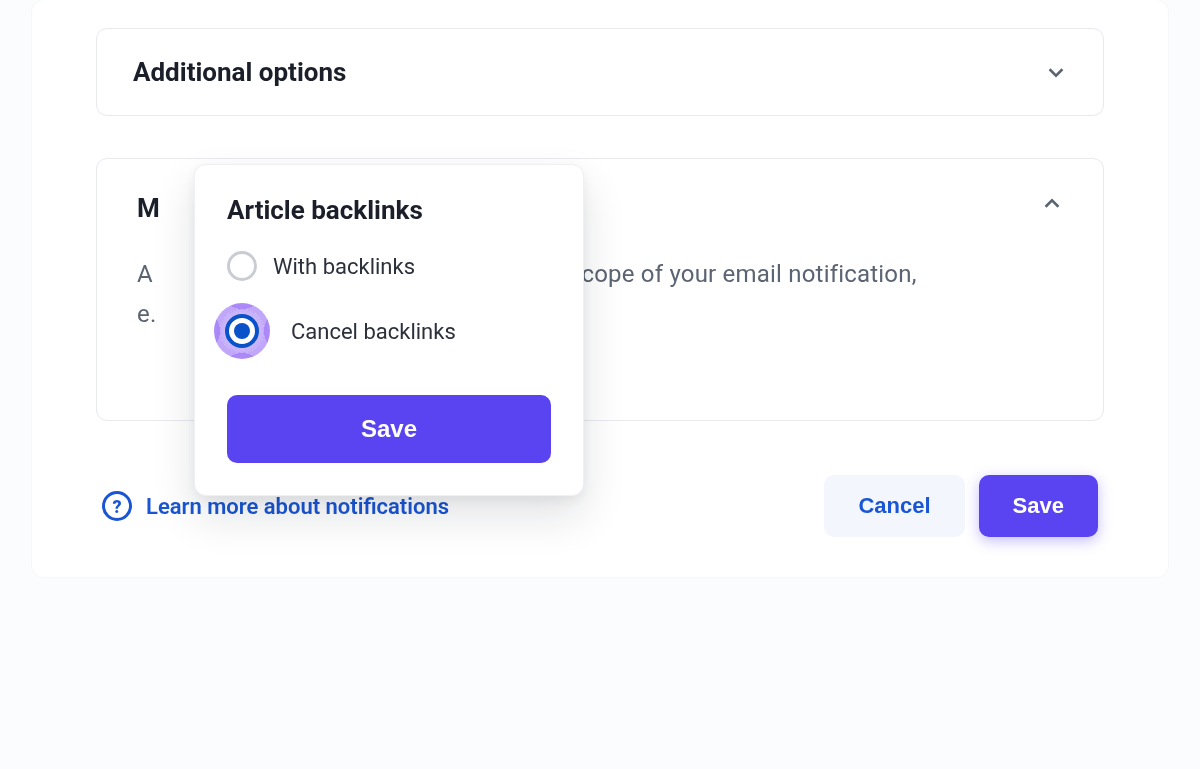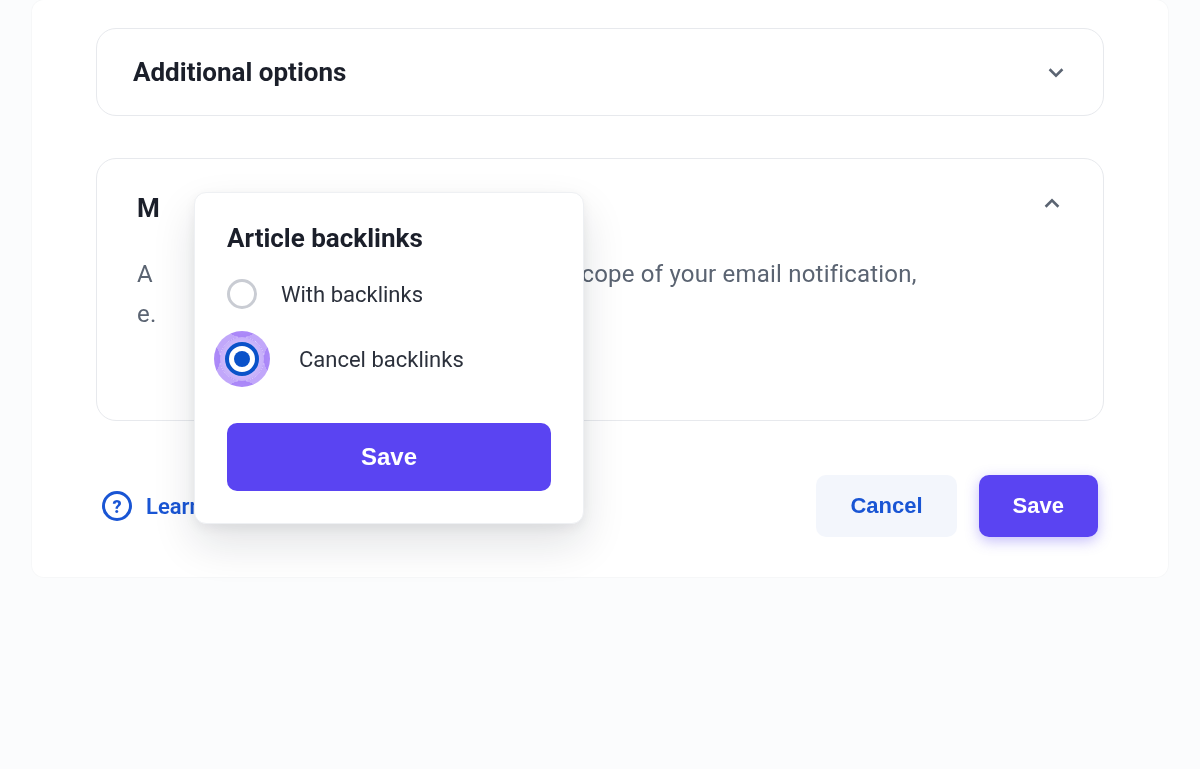--- a/index.html
+++ b/index.html
@@ -15,21 +15,21 @@
     .container {
       background: #ffffff;
       border-radius: 12px;
       margin: 0 32px 32px 32px;
       padding: 0 0 0 0;
       box-shadow: 0 0 0 1px rgba(0,0,0,0.02);
       position: relative;
     }
     .panel {
       border: 1px solid #e7e9ed;
-      border-radius: 20px;
+      border-radius: 11px;
       background: #fff;
       margin: 0 0 18px 0;
     }
     .panel-inner {
       display: flex;
       align-items: center;
       justify-content: space-between;
       padding: 28px 36px;
       cursor: pointer;
     }
@@ -74,21 +74,21 @@
       font-size: 22px;
       cursor: pointer;
     }
     .help .qicon {
       width: 30px; height: 30px;
       border: 3px solid #1955d4;
       border-radius: 50%;
       display: flex; align-items: center; justify-content: center;
       font-size: 18px; font-weight: 800;
     }
-    .actions { display: flex; gap: 22px; }
+    .actions { display: flex; gap: 14px; }
     .btn {
       border: none;
       border-radius: 10px;
       font-size: 22px;
       font-weight: 700;
       padding: 18px 34px;
       cursor: pointer;
     }
     .btn-cancel {
       background: #f3f6fc;
@@ -96,37 +96,37 @@
     }
     .btn-save {
       background: #5a44f2;
       color: #fff;
       box-shadow: 0 4px 14px rgba(90,68,242,0.35);
     }
     
     .popover {
       position: absolute;
       left: 162px;
-      top: 192px;
+      top: 164px;
       width: 390px;
       background: #fff;
       border: 1px solid #eef0f3;
       border-radius: 12px;
       box-shadow: 0 20px 44px rgba(16,24,40,0.12), 0 4px 12px rgba(16,24,40,0.06);
       padding: 30px 32px 32px 32px;
     }
     .popover-title {
       font-size: 26px;
       font-weight: 700;
       margin-bottom: 26px;
     }
     .radio-row {
       display: flex;
       align-items: center;
-      gap: 24px;
+      gap: 16px;
       margin-bottom: 22px;
       cursor: pointer;
     }
     .radio-outer {
       width: 30px; height: 30px;
       border: 3px solid #c9ccd3;
       border-radius: 50%;
       display: flex; align-items: center; justify-content: center;
       background: #fff;
     }

